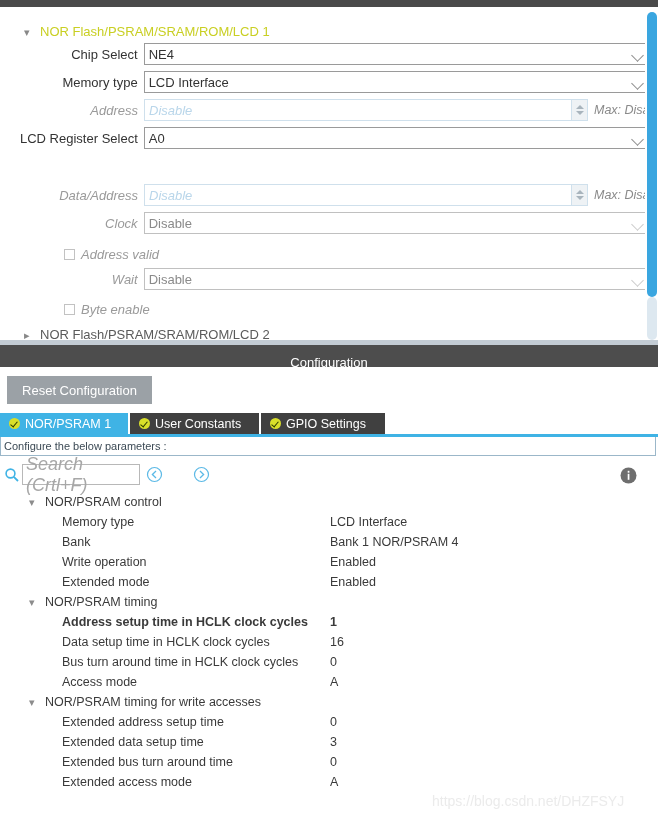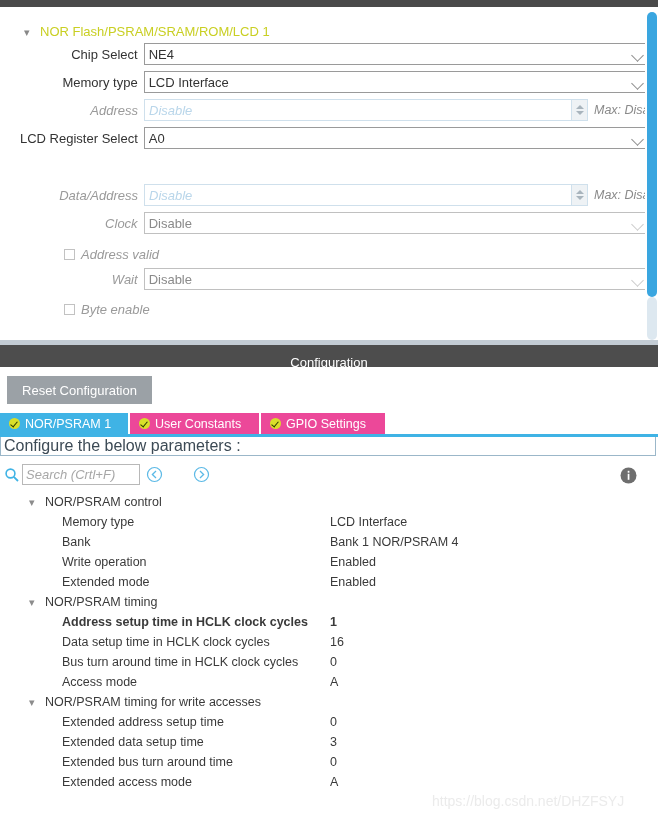--- a/index.html
+++ b/index.html
@@ -65,38 +65,38 @@
 
   .reset-btn { position:absolute; left:7px; top:9px; width:145px; height:28px; background:#9ba1a6;
                color:#ffffff; font-size:13px; display:flex; align-items:center; justify-content:center;
                border:none; }
 
   
   .tabbar { position:absolute; left:0; top:46px; width:526px; height:21px; }
   .tab { position:absolute; top:0; height:21px; display:flex; align-items:center; padding:0 9px;
          font-size:12.5px; white-space:nowrap; box-sizing:border-box; }
   .tab.active { background:#3fb3e5; color:#ffffff; }
-  .tab.inactive { background:#ec4899; color:#ffffff; }
+  .tab.inactive { background:#404040; color:#ffffff; }
   .tab .tick { width:11px; height:11px; border-radius:50%; background:#d9df2a; margin-right:5px;
                position:relative; flex:0 0 auto; }
   .tab .tick::after { content:""; position:absolute; left:3px; top:1.5px; width:3px; height:6px;
                border-right:1.6px solid #2b3a00; border-bottom:1.6px solid #2b3a00; transform:rotate(40deg); }
   .tab-underline { position:absolute; left:0; top:67px; width:658px; height:3px; background:#3fb3e5; }
 
   
   .cfg-strip { position:absolute; left:0; top:70px; width:656px; height:19px; box-sizing:border-box;
                border:1px solid #9bb7c9; border-top:none; background:#fff;
-               display:flex; align-items:center; padding-left:3px; font-size:16px; color:#3c4a55; }
+               display:flex; align-items:center; padding-left:3px; font-size:11px; color:#3c4a55; }
 
   
   .searchrow { position:absolute; left:0; top:95px; width:658px; height:26px; }
   .mag { position:absolute; left:4px; top:5px; width:16px; height:16px; }
   .search-input { position:absolute; left:22px; top:2px; width:118px; height:21px; box-sizing:border-box;
                   border:1px solid #b8b8b8; background:#fff; display:flex; align-items:center;
-                  padding-left:3px; font-size:13px; color:#a7a7a7; font-style:italic; }
+                  padding-left:3px; font-size:18px; color:#a7a7a7; font-style:italic; }
   .navbtn { position:absolute; top:4px; width:17px; height:17px; }
   .info-icon { position:absolute; left:620px; top:467px; width:17px; height:17px; }
 
   
   .tree { position:absolute; left:0; top:128px; width:658px; }
   .t-grp { position:absolute; font-size:12.5px; color:#3a3a3a; white-space:nowrap;margin-left:25px; }
   .t-grp .chev { display:inline-block; width:16px; color:#8c8c8c; font-size:11px; }
   .t-key { position:absolute; left:62px; font-size:12.5px; color:#3a3a3a; white-space:nowrap; }
   .t-val { position:absolute; left:330px; font-size:12.5px; color:#3a3a3a; white-space:nowrap; }
 
@@ -183,20 +183,23 @@
         <span>Disable</span>
         <span class="caret dis"></span>
       </div>
     </div>
 
     <div class="row" style="left:44px; top:295px;">
       <span class="cbx"></span>
       <span class="cbx-lbl">Byte enable</span>
     </div>
 
+    <div class="grp-head grp-closed" style="left:4px; top:320px;">
+      <span class="chev">▸</span><span>NOR Flash/PSRAM/SRAM/ROM/LCD 2</span>
+    </div>
   </div>
 
   <div class="scroll-track">
     <div class="lower"></div>
     <div class="scroll-thumb"></div>
   </div>
 
   <div class="gap"></div>
 
   <div class="cfg-bar">

